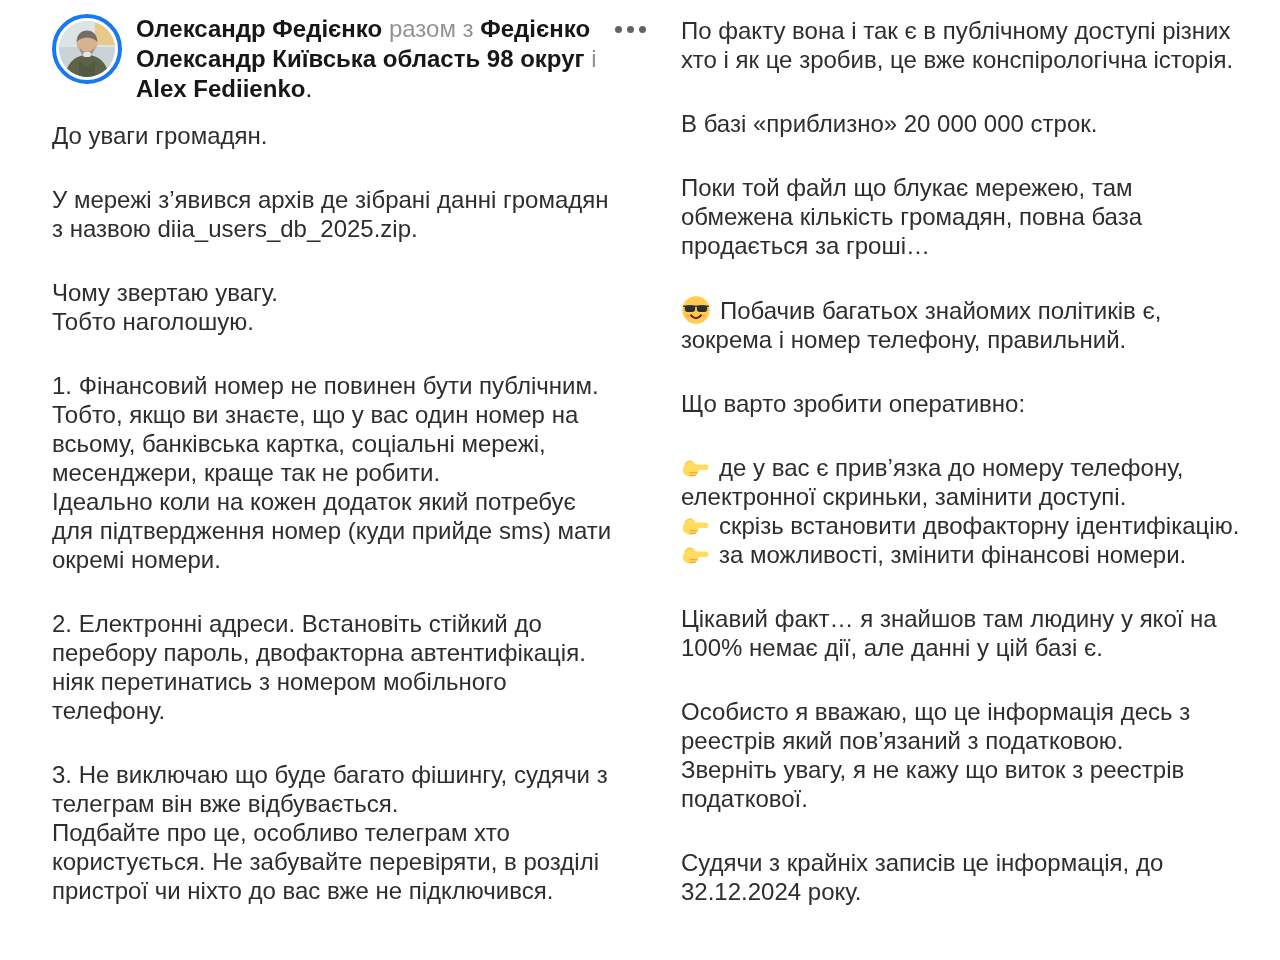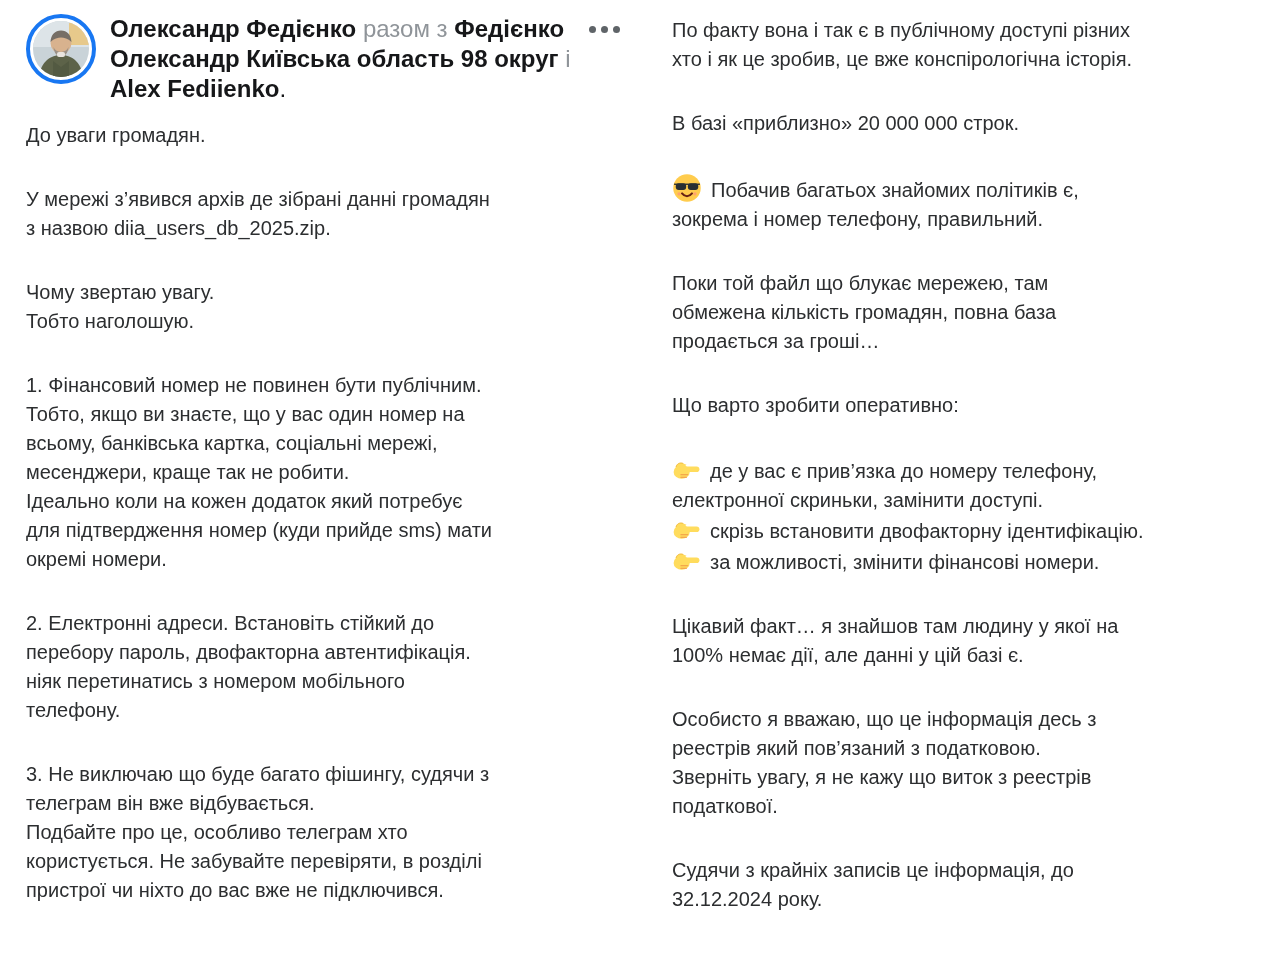--- a/index.html
+++ b/index.html
@@ -1,21 +1,21 @@
 <!DOCTYPE html>
 <html><head>
 <meta charset="utf-8">
 <style>
   html,body{margin:0;padding:0;background:#ffffff;}
   body{
     width:1280px;height:960px;overflow:hidden;
     font-family:"Liberation Sans","DejaVu Sans",sans-serif;
     color:#2c2e30;
   }
-  .page{display:flex;padding:14px 28px 0 16px;gap:46px;box-sizing:border-box;justify-content:center;}
+  .page{display:flex;padding:14px 28px 0 52px;gap:29px;box-sizing:border-box;}
   .col{flex:none;}
   .col-left{width:600px;}
   .col-right{width:570px;padding-top:2px;}
 
   
   .post-header{display:flex;align-items:flex-start;margin-bottom:17px;}
   .avatar-ring{
     flex:none;width:70px;height:70px;border-radius:50%;
     border:4px solid #1877f2;background:#ffffff;box-sizing:border-box;
     display:flex;align-items:center;justify-content:center;cursor:pointer;
@@ -26,21 +26,21 @@
   .nline{font-size:24px;line-height:30px;white-space:nowrap;}
   .bold{font-weight:700;color:#161719;cursor:pointer;}
   .muted{color:#8f9499;font-weight:400;}
   .dark{color:#161719;}
   .options{margin-left:auto;display:flex;gap:5px;padding:12px 6px 0 0;cursor:pointer;}
   .options .dot{width:7px;height:7px;border-radius:50%;background:#5f6468;}
 
   
   .para{margin:0 0 35px 0;}
   .para:last-child{margin-bottom:0;}
-  .line{font-size:20px;line-height:29px;white-space:nowrap;}
+  .line{font-size:24px;line-height:29px;white-space:nowrap;}
   .emoji{display:inline-block;vertical-align:-6px;margin-right:9px;}
   .emoji svg{display:block;}
 </style>
 </head>
 <body>
 
 <div class="page">
 
   <div class="col col-left">
 
@@ -126,43 +126,43 @@
     <div class="para">
       <div class="line">По факту вона і так є в публічному доступі різних</div>
       <div class="line">хто і як це зробив, це вже конспірологічна історія.</div>
     </div>
 
     <div class="para">
       <div class="line">В базі «приблизно» 20 000 000 строк.</div>
     </div>
 
     <div class="para">
+      <div class="line">Поки той файл що блукає мережею, там</div>
+      <div class="line">обмежена кількість громадян, повна база</div>
+      <div class="line">продається за гроші…</div>
+    </div>
+
+    <div class="para">
       <div class="line">
         <span class="emoji">
           <svg viewBox="0 0 36 36" width="30" height="30">
             <circle cx="18" cy="18" r="16.5" fill="#FFCC4D"></circle>
             <path d="M2.5 13.5 h31" stroke="#292F33" stroke-width="1.6"></path>
             <rect x="4.5" y="12.2" width="12.5" height="8.2" rx="3.6" fill="#292F33"></rect>
             <rect x="19" y="12.2" width="12.5" height="8.2" rx="3.6" fill="#292F33"></rect>
             <circle cx="8.5" cy="25" r="2" fill="#FF7892" opacity="0.5"></circle>
             <circle cx="27.5" cy="25" r="2" fill="#FF7892" opacity="0.5"></circle>
             <path d="M12 24.5 c3.5 4.5 8.5 4.5 12 0" stroke="#662113" stroke-width="2.4" fill="none" stroke-linecap="round"></path>
           </svg>
         </span><span>Побачив багатьох знайомих політиків є,</span>
       </div>
       <div class="line">зокрема і номер телефону, правильний.</div>
     </div>
 
     <div class="para">
-      <div class="line">Поки той файл що блукає мережею, там</div>
-      <div class="line">обмежена кількість громадян, повна база</div>
-      <div class="line">продається за гроші…</div>
-    </div>
-
-    <div class="para">
       <div class="line">Що варто зробити оперативно:</div>
     </div>
 
     <div class="para">
       <div class="line">
         <span class="emoji">
           <svg viewBox="0 0 36 36" width="29" height="29">
             <ellipse cx="12" cy="21" rx="10" ry="8.5" fill="#FFDC5D"></ellipse>
             <rect x="10" y="14.2" width="24" height="7" rx="3.5" fill="#FFDC5D"></rect>
             <path d="M5 15 C6 10.5 10 9 14 10.5 L18 12 L14 16 Z" fill="#FFDC5D"></path>

